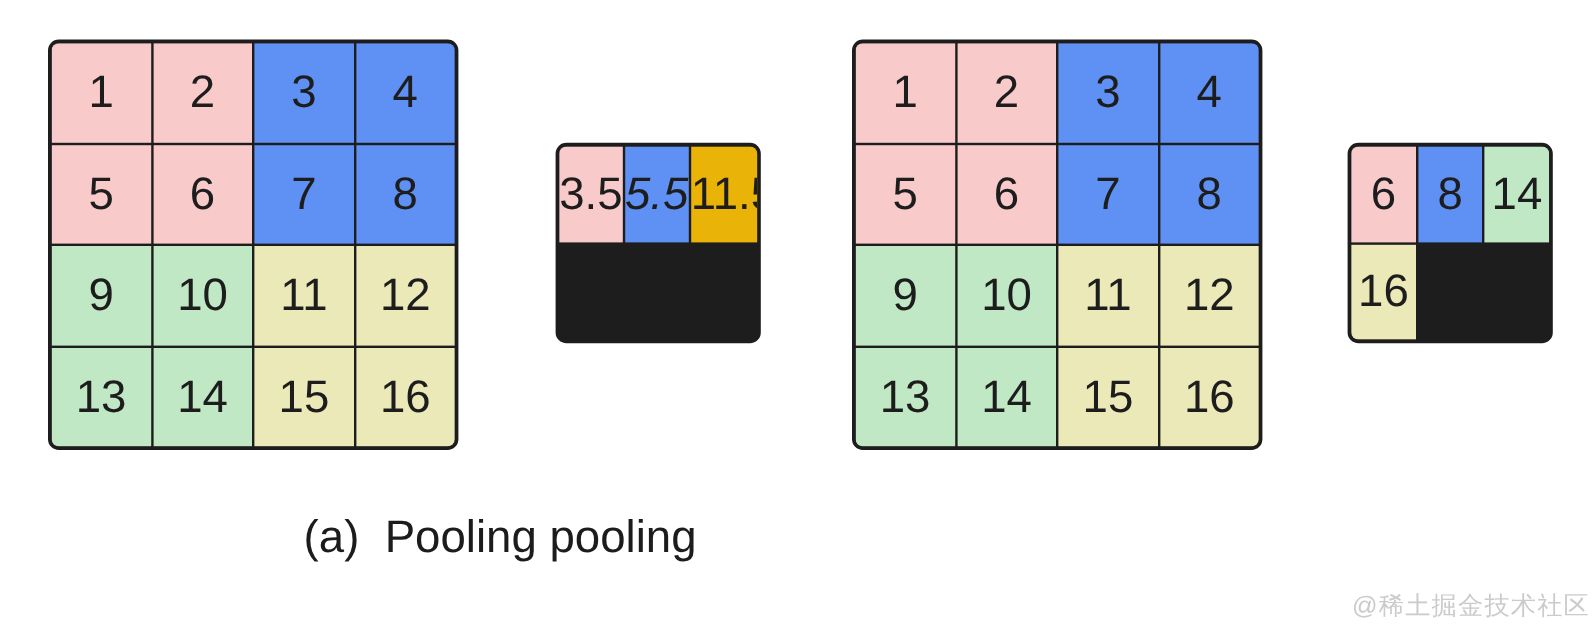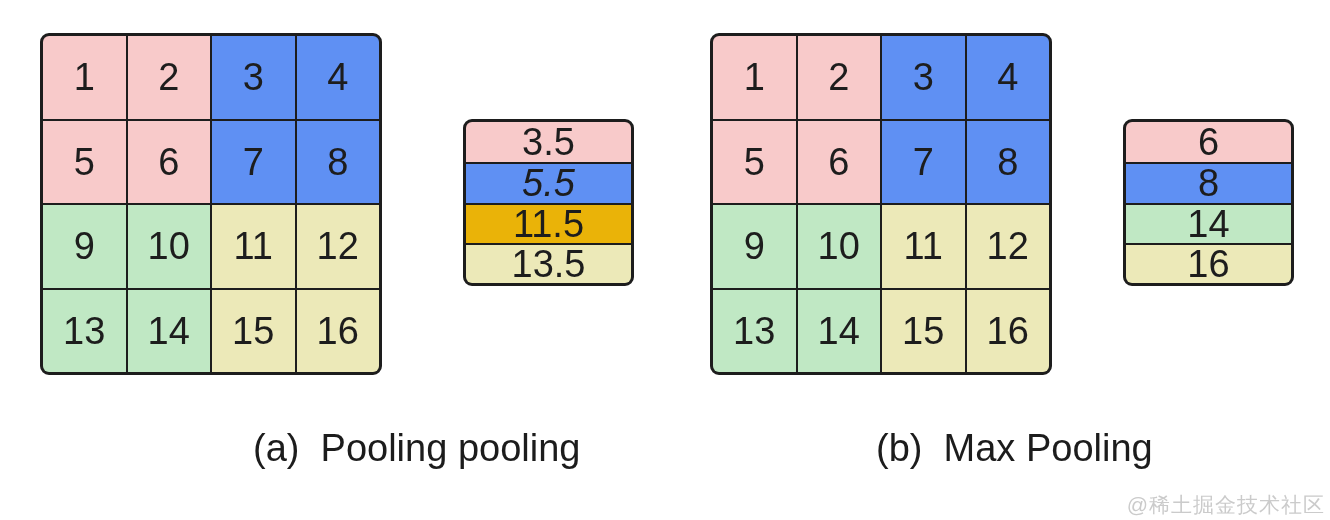--- a/index.html
+++ b/index.html
@@ -23,21 +23,21 @@
     border: 3px solid #1d1d1d;
     border-radius: 9px;
     overflow: hidden;
     box-sizing: border-box;
   }
   .grid-4 {
     grid-template-columns: repeat(4, 1fr);
     grid-template-rows: repeat(4, 1fr);
   }
   .grid-2 {
-    grid-template-columns: repeat(1, 1fr);
+    grid-template-columns: repeat(3, 1fr);
     grid-template-rows: repeat(2, 1fr);
   }
   .cell {
     display: flex;
     align-items: center;
     justify-content: center;
     font-size: 38px;
     color: #1d1d1d;
     line-height: 1;
     user-select: none;
@@ -81,21 +81,20 @@
       <div class="cell" style="background: rgb(192, 232, 196);">13</div>
       <div class="cell" style="background: rgb(192, 232, 196);">14</div>
       <div class="cell" style="background: rgb(236, 233, 184);">15</div>
       <div class="cell" style="background: rgb(236, 233, 184);">16</div>
     </div>
 
   <div class="grid grid-2" style="left:463px; top:119px; width:171px; height:167px;">
       <div class="cell" style="background: rgb(248, 202, 202);">3.5</div>
       <div class="cell" style="background: rgb(95, 144, 243); font-style: italic;">5.5</div>
       <div class="cell" style="background: #eab308;">11.5</div>
-      <div class="cell" style="background: rgb(236, 233, 184);">13.5</div>
     </div>
 
   <div class="grid grid-4" style="left:710px; top:33px; width:342px; height:342px;">
       <div class="cell" style="background: rgb(248, 202, 202);">1</div>
       <div class="cell" style="background: rgb(248, 202, 202);">2</div>
       <div class="cell" style="background: rgb(95, 144, 243);">3</div>
       <div class="cell" style="background: rgb(95, 144, 243);">4</div>
       <div class="cell" style="background: rgb(248, 202, 202);">5</div>
       <div class="cell" style="background: rgb(248, 202, 202);">6</div>
       <div class="cell" style="background: rgb(95, 144, 243);">7</div>
@@ -112,17 +111,16 @@
 
   <div class="grid grid-2" style="left:1123px; top:119px; width:171px; height:167px;">
       <div class="cell" style="background: rgb(248, 202, 202);">6</div>
       <div class="cell" style="background: rgb(95, 144, 243);">8</div>
       <div class="cell" style="background: rgb(192, 232, 196);">14</div>
       <div class="cell" style="background: rgb(236, 233, 184);">16</div>
     </div>
 
   <div class="caption" style="left:253px; top:427px;">(a)  Pooling pooling</div>
 
-  <div class="caption" style="left:876px; top:427px;">(b)  Max Pooling</div>
 
   <div class="watermark">@稀土掘金技术社区</div>
 
 </div>
 
 </body></html>

